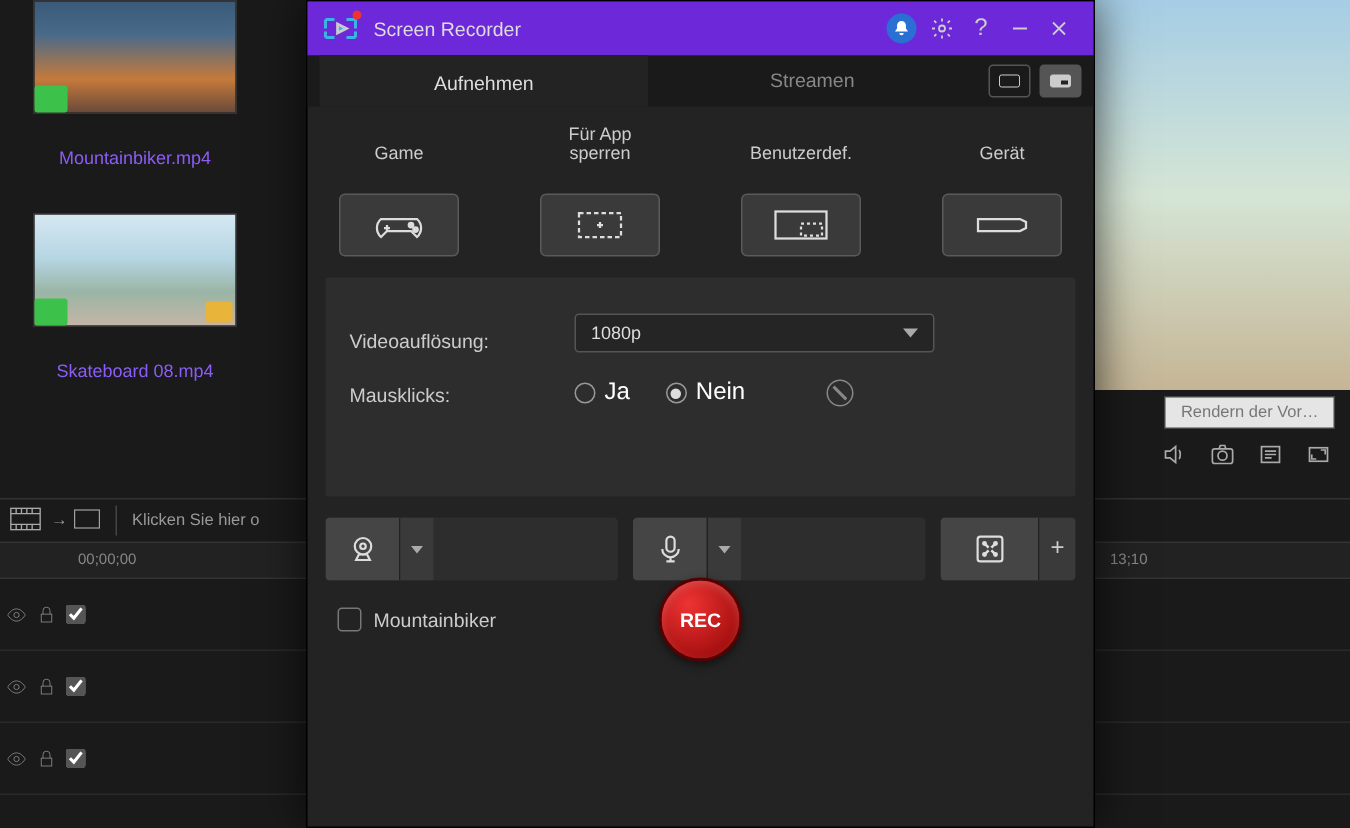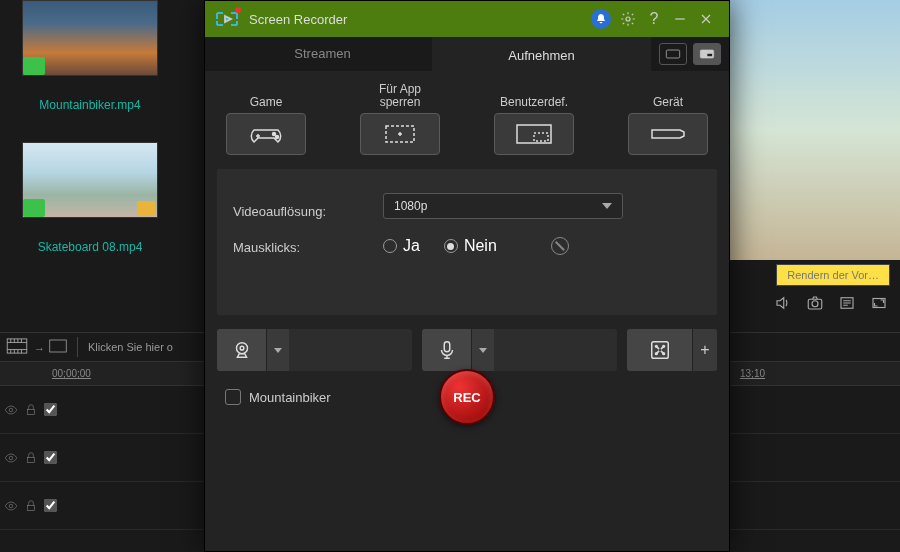--- a/index.html
+++ b/index.html
@@ -5,65 +5,65 @@
 * { margin:0; padding:0; box-sizing:border-box; font-family:"Segoe UI",Arial,sans-serif; }
 body { width:900px; height:552px; background:#1a1a1a; overflow:hidden; position:relative; color:#bbb; }
 
 
 .bg-thumb { position:absolute; width:136px; height:76px; background:linear-gradient(135deg,#4a7bb5 0%,#d47b3f 60%,#8a5a3a 100%); border:1px solid #333; }
 .bg-thumb.t1 { left:22px; top:0; }
 .bg-thumb.t2 { left:22px; top:142px; background:linear-gradient(180deg,#cfe8f5 0%,#8bb8c5 60%,#b5a590 100%); }
 .bg-thumb .badge { position:absolute; left:0; bottom:0; width:22px; height:18px; background:#3cc24a; border-radius:2px; }
 .bg-thumb .folder { position:absolute; right:2px; bottom:2px; width:18px; height:14px; background:#e8b43a; border-radius:2px; }
 .bg-preview { position:absolute; right:0; top:0; width:170px; height:260px; background:linear-gradient(180deg,#a5cde5 0%,#d5e5d5 50%,#c5b595 100%); }
-.bg-label { position:absolute; color:#14b8a6; font-size:12px; text-align:center; width:136px; }
+.bg-label { position:absolute; color:#8b5cf6; font-size:12px; text-align:center; width:136px; }
 .bg-label.l1 { left:22px; top:98px; }
 .bg-label.l2 { left:22px; top:240px; }
-.bg-render { position:absolute; right:10px; top:264px; background:#fde047; border:1px solid #444; color:#777; font-size:11px; padding:4px 10px; }
+.bg-render { position:absolute; right:10px; top:264px; background:#e5e5e5; border:1px solid #444; color:#777; font-size:11px; padding:4px 10px; }
 .bg-icons { position:absolute; right:12px; top:294px; display:flex; gap:14px; }
 .bg-icons svg { width:18px; height:18px; stroke:#aaa; fill:none; stroke-width:1.5; }
 .bg-toolbar { position:absolute; left:0; top:332px; width:100%; height:30px; border-top:1px solid #333; border-bottom:1px solid #333; display:flex; align-items:center; font-size:11px; color:#999; padding-left:6px; }
 .bg-toolbar .film { margin-right:6px; }
 .bg-toolbar .sep { width:1px; height:20px; background:#444; margin:0 10px; }
 .bg-timeline { position:absolute; left:0; top:362px; width:100%; }
 .bg-ruler { height:24px; background:#222; color:#888; font-size:10px; padding-left:48px; display:flex; align-items:center; border-bottom:1px solid #333; }
-.bg-ruler span { position:absolute;text-decoration:underline; }
+.bg-ruler span { position:absolute; }
 .bg-playhead { position:absolute; left:48px; top:362px; width:16px; height:16px; }
 .bg-playhead svg { stroke:#ccc; fill:none; }
 .bg-track { height:48px; border-bottom:1px solid #2a2a2a; display:flex; align-items:center; padding-left:4px; gap:6px; }
 .bg-track svg { width:14px; height:14px; stroke:#888; fill:none; }
 .bg-track input[type=checkbox] { accent-color:#555; }
 
 .bg-thumb.t1::after, .bg-thumb.t2::after { content:""; position:absolute; inset:0; }
 .bg-thumb.t1 { background:linear-gradient(180deg,#3a5a7a 0%,#4a6a8a 30%,#c57a3a 70%,#6a4a3a 100%); }
 .bg-thumb.t2 { background:linear-gradient(180deg,#d5e8f2 0%,#b5d5e2 40%,#9ab5a5 70%,#c5b5a5 100%); }
 
 
 .dialog { position:absolute; left:204px; top:0; width:526px; height:552px; background:#232323; border:1px solid #000; box-shadow:0 0 30px rgba(0,0,0,.7); display:flex; flex-direction:column; }
-.dlg-title { height:36px; background:#4d7c0f; display:flex; align-items:center; padding:0 10px; }
+.dlg-title { height:36px; background:#6d28d9; display:flex; align-items:center; padding:0 10px; }
 .dlg-title .logo { width:24px; height:20px; position:relative; margin-right:10px; }
 .dlg-title .logo svg { width:24px; height:20px; }
 .dlg-title .logo .dot { position:absolute; right:-2px; top:-2px; width:6px; height:6px; background:#e33; border-radius:50%; }
 .dlg-title .title-text { flex:1; color:#ddd; font-size:13px; }
 .dlg-title .tbtn { width:26px; height:26px; display:flex; align-items:center; justify-content:center; cursor:pointer; color:#ccc; }
 .dlg-title svg { width:16px; height:16px; stroke:#ccc; fill:none; stroke-width:1.8; }
 .bell { width:20px;height:20px;border-radius:50%;background:#2a6fd4;display:flex;align-items:center;justify-content:center;margin-right:4px; }
 .bell svg{width:12px;height:12px;stroke:#fff;fill:#fff;}
 
 .tabs { display:flex; align-items:center; background:#1a1a1a; height:34px; padding:0 8px; gap:0; }
 .tab { flex:1; text-align:center; font-size:13px; color:#888; height:34px; line-height:34px; cursor:pointer; }
 .tab.active { background:#232323; color:#ddd; border-top:2px solid #232323; }
 .winbtns { display:flex; gap:6px; margin-left:8px; }
 .winbtn { width:28px; height:22px; border:1px solid #555; border-radius:3px; display:flex; align-items:center; justify-content:center; cursor:pointer; }
 .winbtn.active { background:#555; }
 .winbtn svg { width:16px; height:12px; stroke:#ccc; fill:none; }
 .winbtn.active svg { fill:#ccc; }
 
 .modes { display:flex; justify-content:space-between; padding:8px 18px 14px; }
-.mode { display:flex; flex-direction:column; align-items:center; gap:4px; width:86px; }
+.mode { display:flex; flex-direction:column; align-items:center; gap:20px; width:86px; }
 .mode-label { font-size:12px; color:#ccc; text-align:center; height:30px; display:flex; align-items:flex-end; justify-content:center; line-height:1.1; }
 .mode-btn { width:80px; height:42px; border:1px solid #5a5a5a; border-radius:4px; background:#3a3a3a; display:flex; align-items:center; justify-content:center; cursor:pointer; }
 .mode-btn.active { border:2px solid #3b7fc4; background:linear-gradient(180deg,#3a5a7a,#2a4a6a); }
 .mode-btn svg { width:44px; height:28px; stroke:#ddd; fill:none; stroke-width:1.5; }
 
 .settings { background:#2d2d2d; margin:0 12px; padding:14px 16px 60px; border-radius:2px; }
 .srow { display:flex; align-items:flex-end; height:36px; }
 .srow .label { width:150px; font-size:13px; color:#ccc; }
 .select { flex:1; max-width:240px; height:26px; background:#252525; border:1px solid #555; border-radius:3px; display:flex; align-items:center; justify-content:space-between; padding:0 10px; font-size:12px; color:#ddd; cursor:pointer; }
 .select .caret { width:0;height:0;border-left:5px solid transparent;border-right:5px solid transparent;border-top:6px solid #aaa; }
@@ -206,22 +206,22 @@
         </svg>
       </div>
     <div class="tbtn">
         <svg viewBox="0 0 24 24">
           <path d="M6 6l12 12M18 6L6 18"></path>
         </svg>
       </div>
   </div>
 
   <div class="tabs">
+    <div class="tab active">Aufnehmen</div>
     <div class="tab">Streamen</div>
-    <div class="tab active">Aufnehmen</div>
     <div class="winbtns">
       <div class="winbtn">
           <svg viewBox="0 0 24 16">
             <rect x="2" y="2" width="20" height="12" rx="2"></rect>
           </svg>
         </div>
       <div class="winbtn active">
           <svg viewBox="0 0 24 16">
             <rect x="2" y="2" width="20" height="12" rx="2"></rect>
             <rect x="12" y="7" width="8" height="5" fill="#222"></rect>

